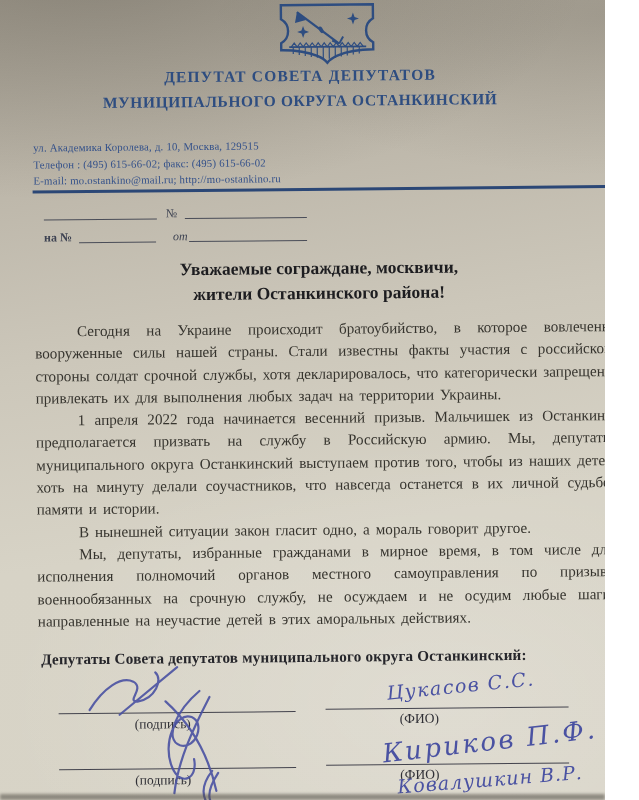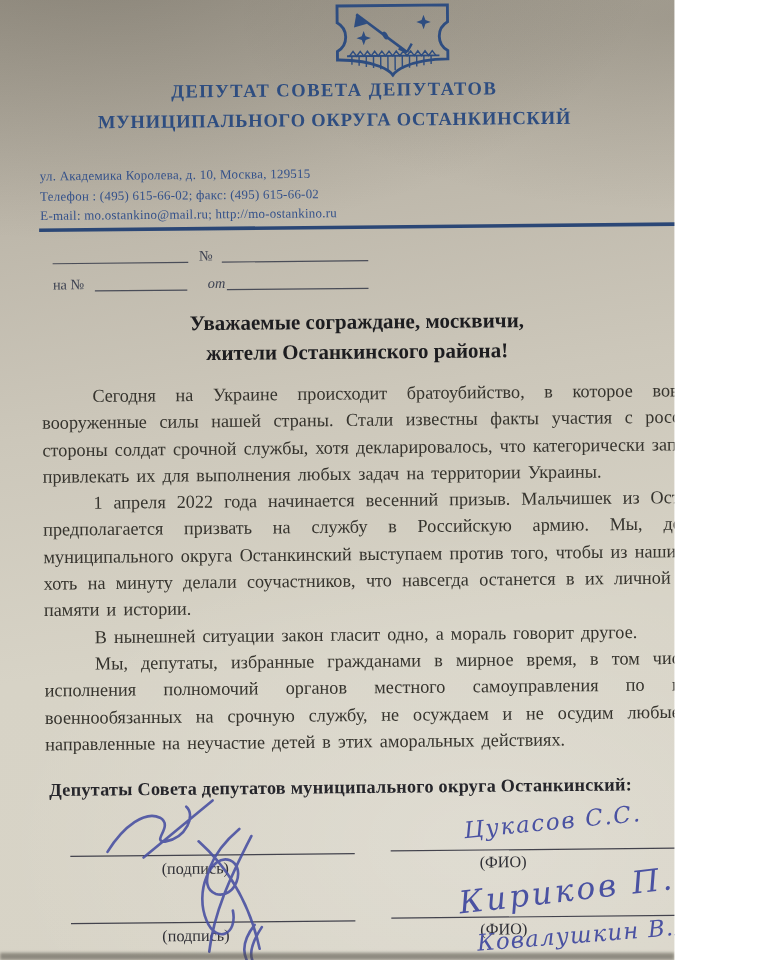--- a/index.html
+++ b/index.html
@@ -1,18 +1,18 @@
 <!DOCTYPE html>
 <html lang="ru"><head>
 <meta charset="utf-8">
 <style>
   html,body{margin:0;padding:0;}
   .photo{
     position:relative;
-    width:562px;height:800px;
+    width:605px;height:800px;
     overflow:hidden;
     font-family:"Liberation Serif", serif;
     background:
       radial-gradient(120% 55% at 72% 88%, rgba(255,255,255,0.20), rgba(255,255,255,0) 60%),
       radial-gradient(150% 55% at 15% -5%, rgba(55,50,42,0.28), rgba(55,50,42,0) 55%),
       radial-gradient(130% 40% at 100% 2%, rgba(70,65,55,0.18), rgba(70,65,55,0) 50%),
       linear-gradient(172deg, #a9a396 0%, #bcb6a9 20%, #ccc7ba 42%, #d7d3c6 65%, #d8d4c7 100%);
   }
   .photo-edge{position:absolute;left:0;right:0;bottom:0;height:6px;background:rgba(80,76,68,0.55);filter:blur(1.5px);}
   .sheet{position:absolute;inset:0;transform:rotate(-0.55deg);transform-origin:50% 42%;}
@@ -26,21 +26,21 @@
 
   .contacts{left:35px;top:137px;color:#34518a;font-size:10.8px;line-height:16.5px;letter-spacing:0.2px;white-space:nowrap;}
 
   .rule{left:34px;top:188px;width:578px;height:2.6px;background:#2b4776;}
 
   .ref{color:#3e4352;font-size:12px;}
   .uline{border-bottom:1.4px solid #4a4d58;height:14px;}
   .u-a{left:45px;top:203px;width:113px;}
   .no-sign{left:167px;top:205px;}
   .u-b{left:186px;top:203px;width:122px;}
-  .na-label{left:45px;top:228px;}
+  .na-label{left:45px;top:228px;font-weight:bold;}
   .u-c{left:80px;top:226px;width:77px;}
   .ot-label{left:174px;top:228px;font-style:italic;}
   .u-d{left:190px;top:226px;width:118px;}
 
   .salutation{left:0;width:100%;top:256px;text-align:center;padding-left:34px;box-sizing:border-box;
     font-weight:bold;font-size:17.5px;line-height:25px;color:#1d1d20;}
 
   .body-text{left:35px;top:318px;width:577px;font-size:15.2px;line-height:22.3px;color:#36342e;
     text-align:justify;word-spacing:0.14em;}
   .body-text p{margin:0;text-indent:42px;}

